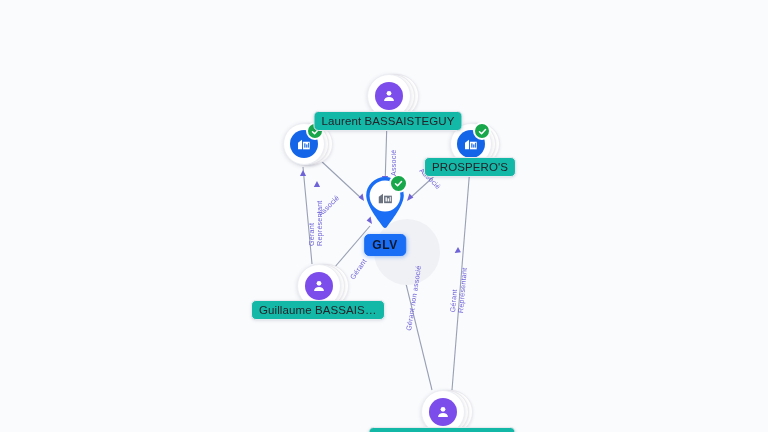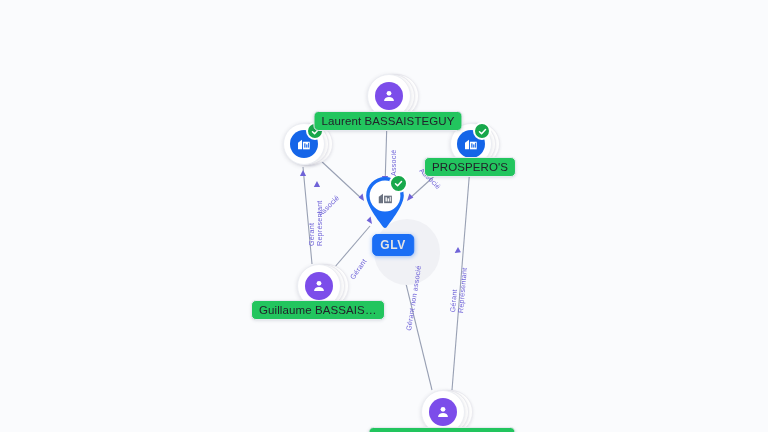--- a/index.html
+++ b/index.html
@@ -107,40 +107,39 @@
     background: #18a84b;
     border: 2px solid #ffffff;
     display: flex; align-items: center; justify-content: center;
     z-index: 6;
   }
 
   
   .label {
     position: absolute;
     transform: translateX(-50%);
-    background: #22c55e;
+    background: #14b8a6;
     border: 1px solid #e7e9ef;
     border-radius: 5px;
     padding: 3px 7px;
     font-size: 11.5px;
     color: #22232b;
     white-space: nowrap;
     box-shadow: 0 1px 3px rgba(60,64,90,0.14);
     z-index: 8;
     letter-spacing: .1px;
   }
   .label.root {
     background: #1a6ef5;
     border-color: #1a6ef5;
-    color: #e5e5e5;
+    color: #0f172a;
     font-weight: 700;
     font-size: 12px;
     letter-spacing: .6px;
     box-shadow: 0 1px 4px rgba(26,110,245,.4);
-    margin-left: 8px;
   }
   .label.clipped { overflow: hidden; text-overflow: ellipsis; max-width: 118px; }
 
   
   .etext {
     position: absolute;
     font-size: 7.2px;
     color: #6f63d8;
     white-space: nowrap;
     letter-spacing: .2px;

